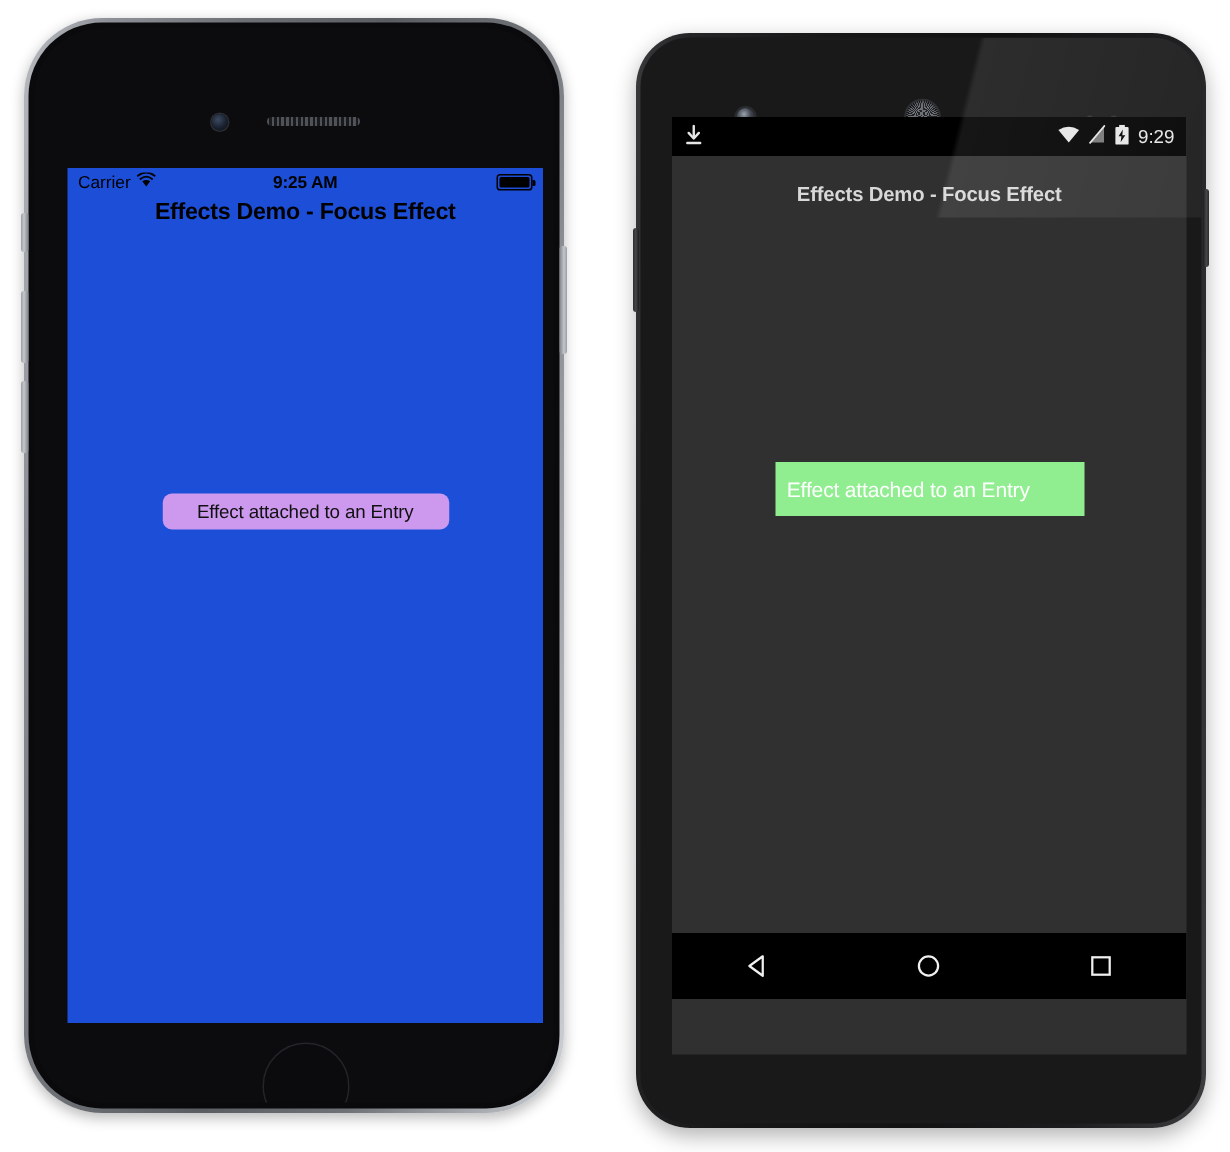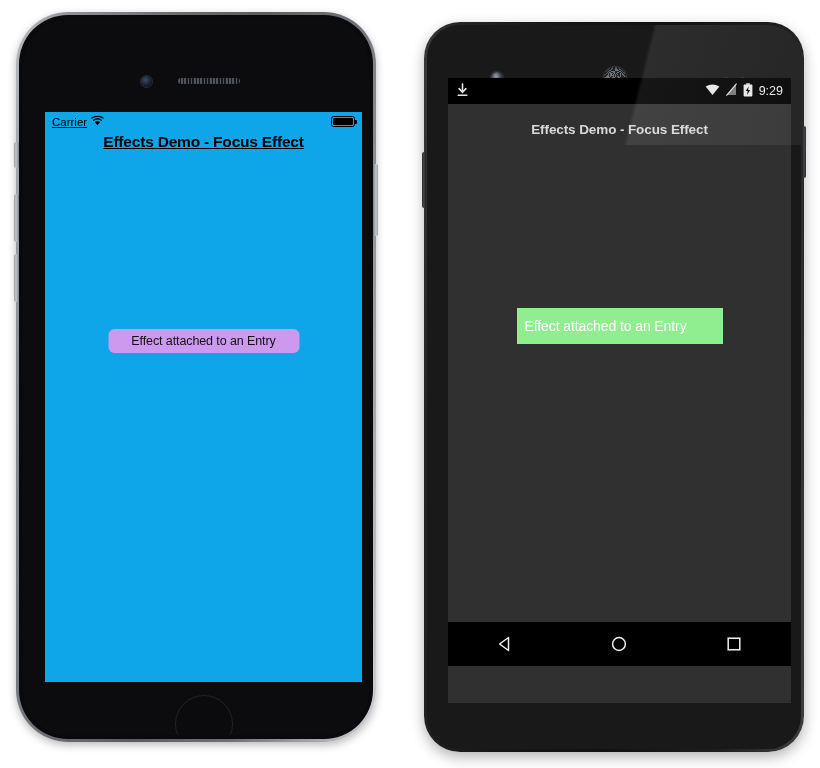--- a/index.html
+++ b/index.html
@@ -301,33 +301,34 @@
 
   <div class="iph-btn iph-mute"></div>
   <div class="iph-btn iph-volup"></div>
   <div class="iph-btn iph-voldn"></div>
   <div class="iph-btn iph-power"></div>
 
   <div class="iph-glass">
     <div class="iph-cam"></div>
     <div class="iph-speaker"></div>
 
-    <div class="iph-screen" style="background: #0ea5e9; text-decoration: underline;">
+    <div class="iph-screen" style="background: #1d4ed8;">
 
       <div class="ios-statusbar">
         <div class="ios-carrier">
           <span>Carrier</span>
           <span>
             <svg width="13" height="10" viewBox="0 0 13 10">
               <path d="M6.5 9.3 L3.9 5.9 Q6.5 4.0 9.1 5.9 Z" fill="#000"></path>
               <path d="M2.6 4.3 Q6.5 1.2 10.4 4.3" stroke="#000" stroke-width="1.25" fill="none" stroke-linecap="round"></path>
               <path d="M0.9 2.1 Q6.5 -1.9 12.1 2.1" stroke="#000" stroke-width="1.25" fill="none" stroke-linecap="round"></path>
             </svg>
           </span>
         </div>
+        <div class="ios-time">9:25 AM</div>
         <div class="ios-right">
           <span class="ios-battery">
               <i></i>
             </span>
         </div>
       </div>
 
       <div class="ios-title">Effects Demo - Focus Effect</div>
 
       <div class="ios-content">

